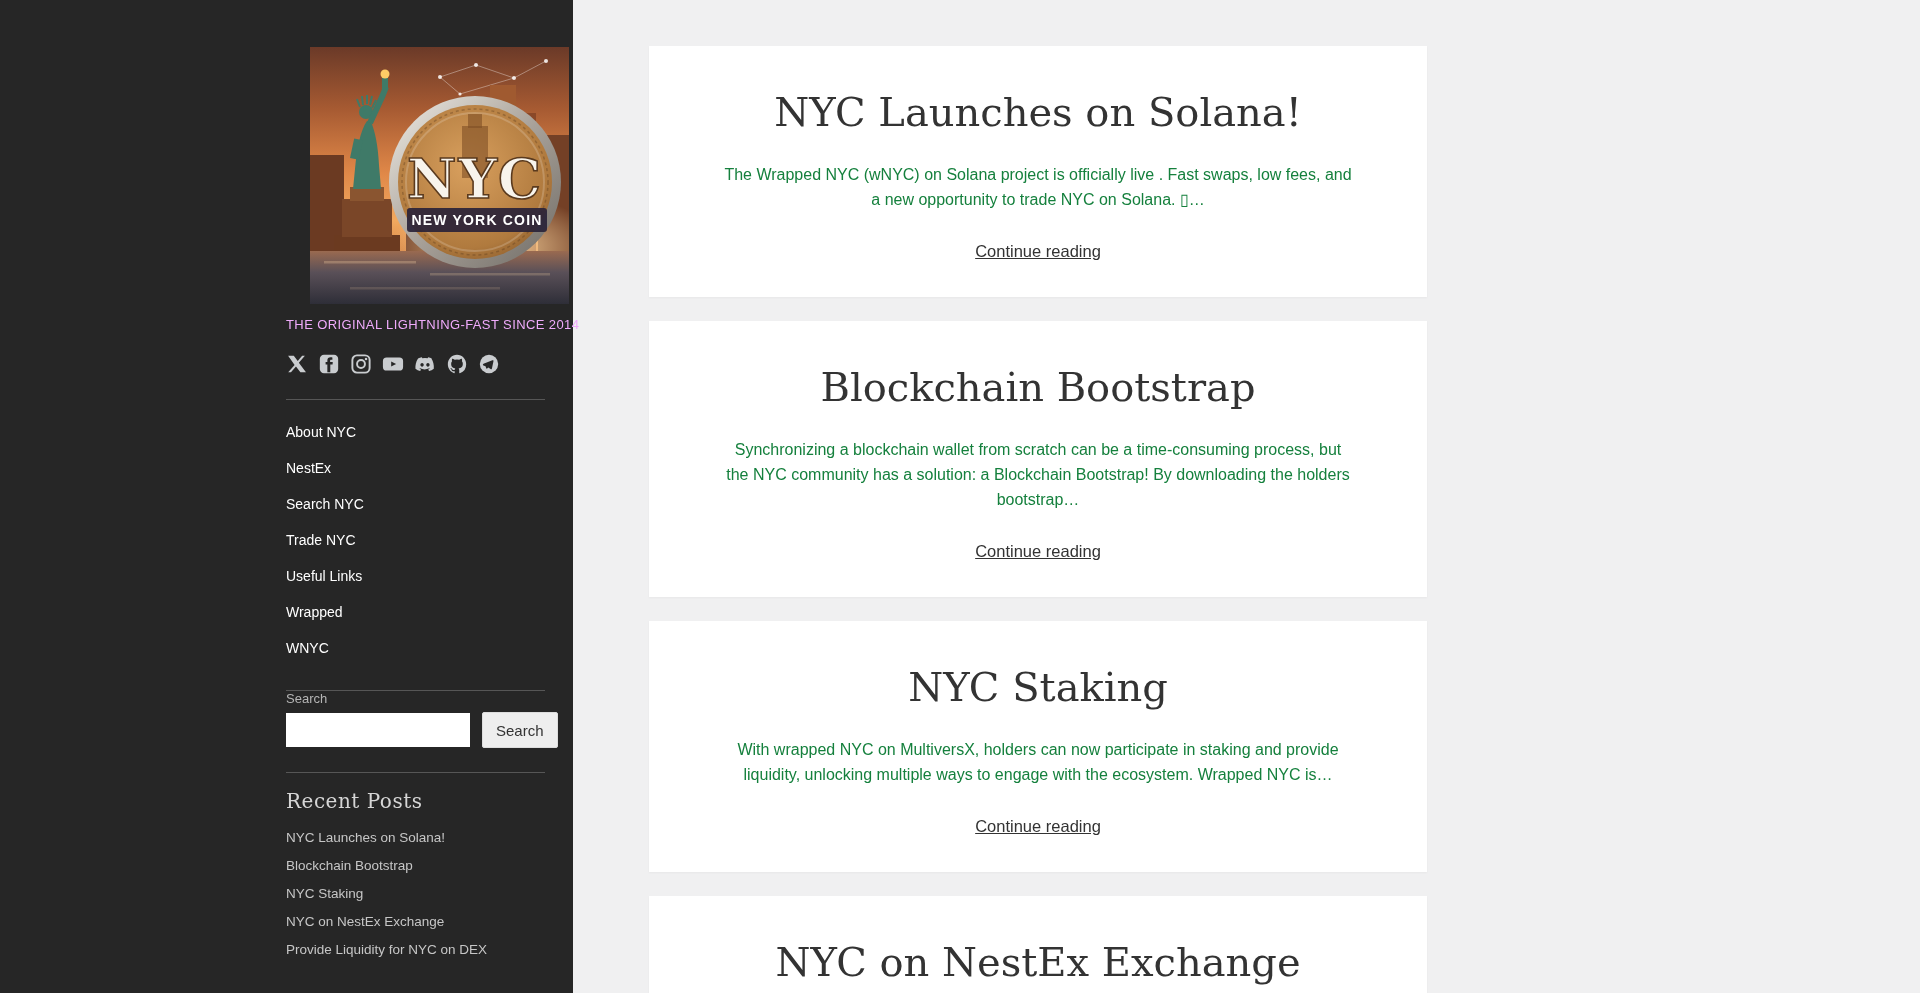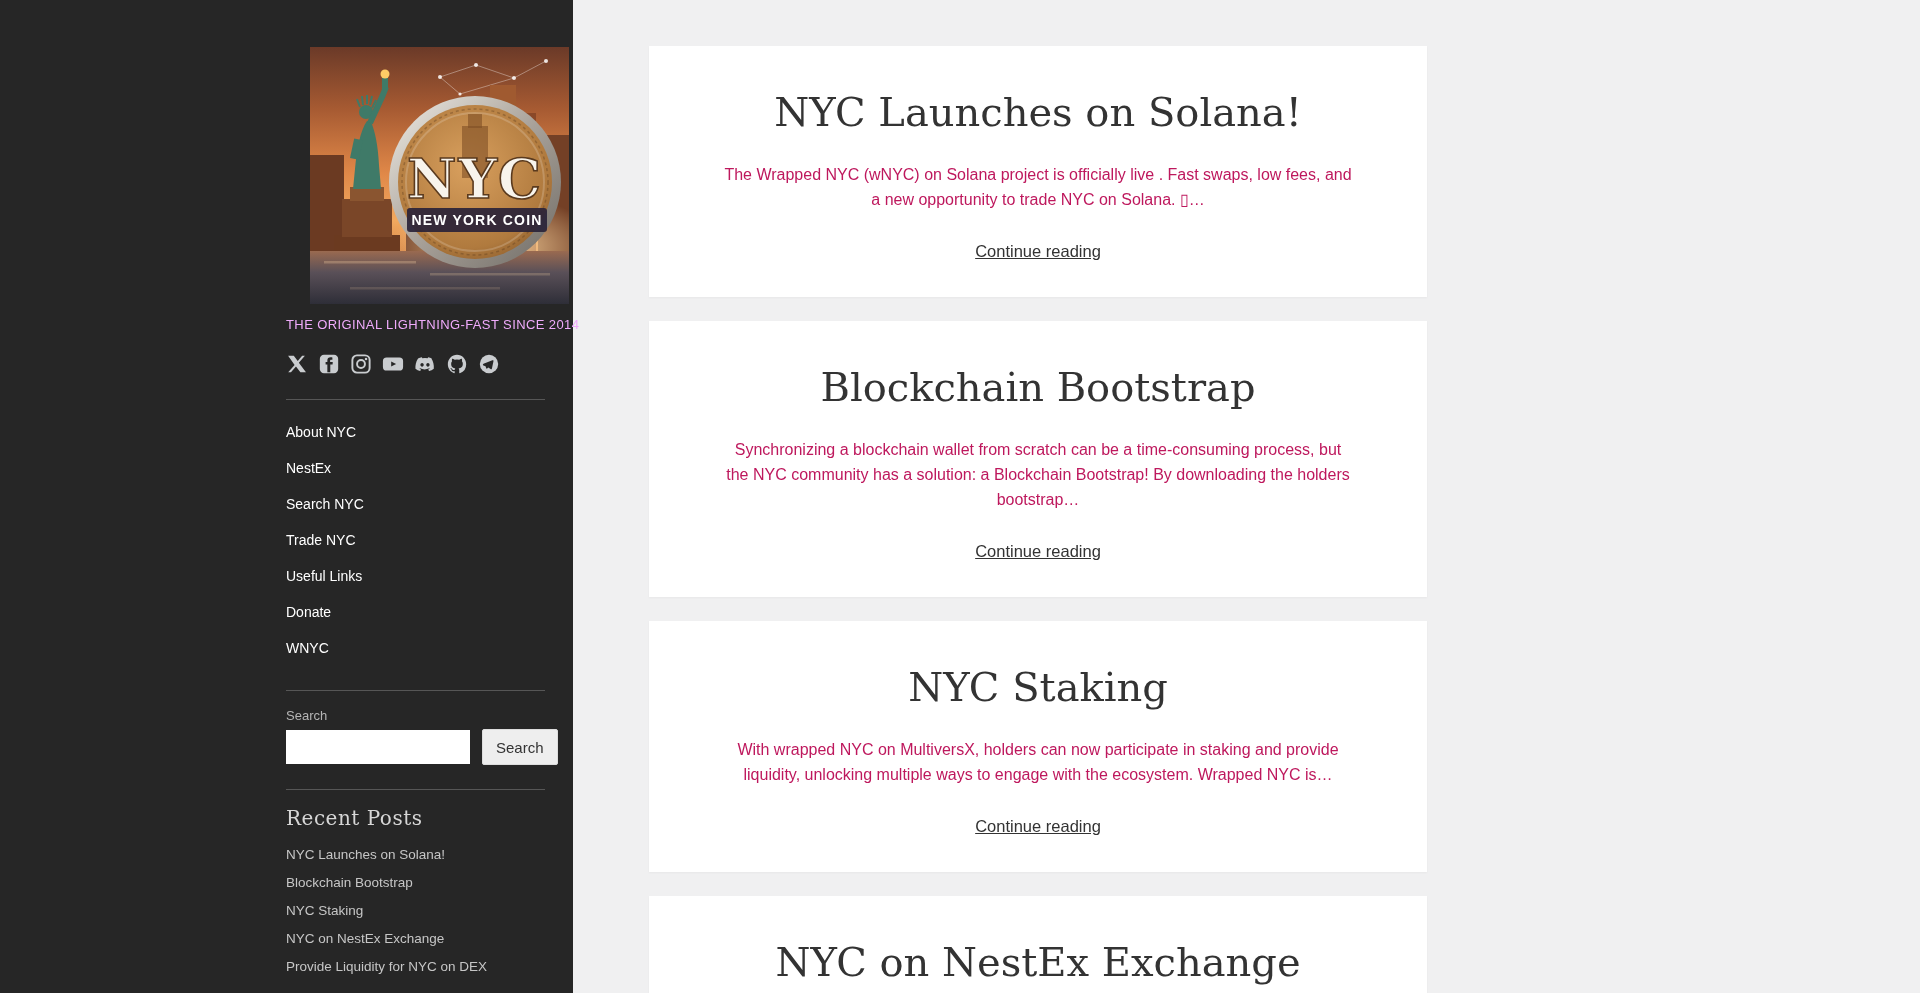--- a/index.html
+++ b/index.html
@@ -30,21 +30,21 @@
   .social-row svg { width:22px; height:22px; }
 
   .divider { border:none; border-top:1px solid #565656; margin:24px 0 0 0; }
 
   .nav-menu { list-style:none; margin:14px 0 0 0; padding:0; }
   .nav-menu li { padding:9px 0; }
   .nav-menu a {
     color:#ffffff; text-decoration:none; font-size:14px; cursor:pointer;
   }
 
-  .search-widget { margin-top:17px; }
+  .search-widget { }
   .search-label { display:block; font-size:13px; color:#b5b5b5; margin-bottom:6px; }
   .search-row { display:flex; align-items:center; }
   .search-input {
     width:184px; height:34px; border:1px solid #ffffff; background:#ffffff;
     padding:0 8px; font-size:14px; outline:none;
   }
   .search-button {
     margin-left:12px; height:36px; padding:0 13px;
     background:#eeeeee; border:1px solid #dddddd; border-radius:2px;
     font-size:15px; color:#333333; cursor:pointer;
@@ -68,21 +68,21 @@
     box-shadow:0 1px 2px rgba(0,0,0,.04);
   }
   .post-title {
     margin:0 0 26px 0;
     font-family:"DejaVu Serif", serif; font-weight:normal;
     font-size:40px; line-height:48px; color:#333333;
   }
   .post-title a { color:#333333; text-decoration:none; cursor:pointer; }
   .post-excerpt {
     width:630px; margin:16px auto 30px auto;
-    font-size:16px; line-height:25px; color:#be185d;
+    font-size:16px; line-height:25px; color:#15803d;
   }
   .continue-reading {
     display:inline-block; font-size:16.5px; color:#333333;
     text-decoration:underline; cursor:pointer;
   }
   .post-card.clipped { min-height:300px; }
 </style>
 </head>
 <body>
 
@@ -229,21 +229,21 @@
     </div>
 
     <hr class="divider">
 
     <ul class="nav-menu">
       <li><a>About NYC</a></li>
       <li><a>NestEx</a></li>
       <li><a>Search NYC</a></li>
       <li><a>Trade NYC</a></li>
       <li><a>Useful Links</a></li>
-      <li><a>Donate</a></li>
+      <li><a>Wrapped</a></li>
       <li><a>WNYC</a></li>
     </ul>
 
     <hr class="divider">
 
     <div class="search-widget">
       <label class="search-label">Search</label>
       <div class="search-row">
         <input class="search-input" type="text" value="" style="">
         <button class="search-button">Search</button>

